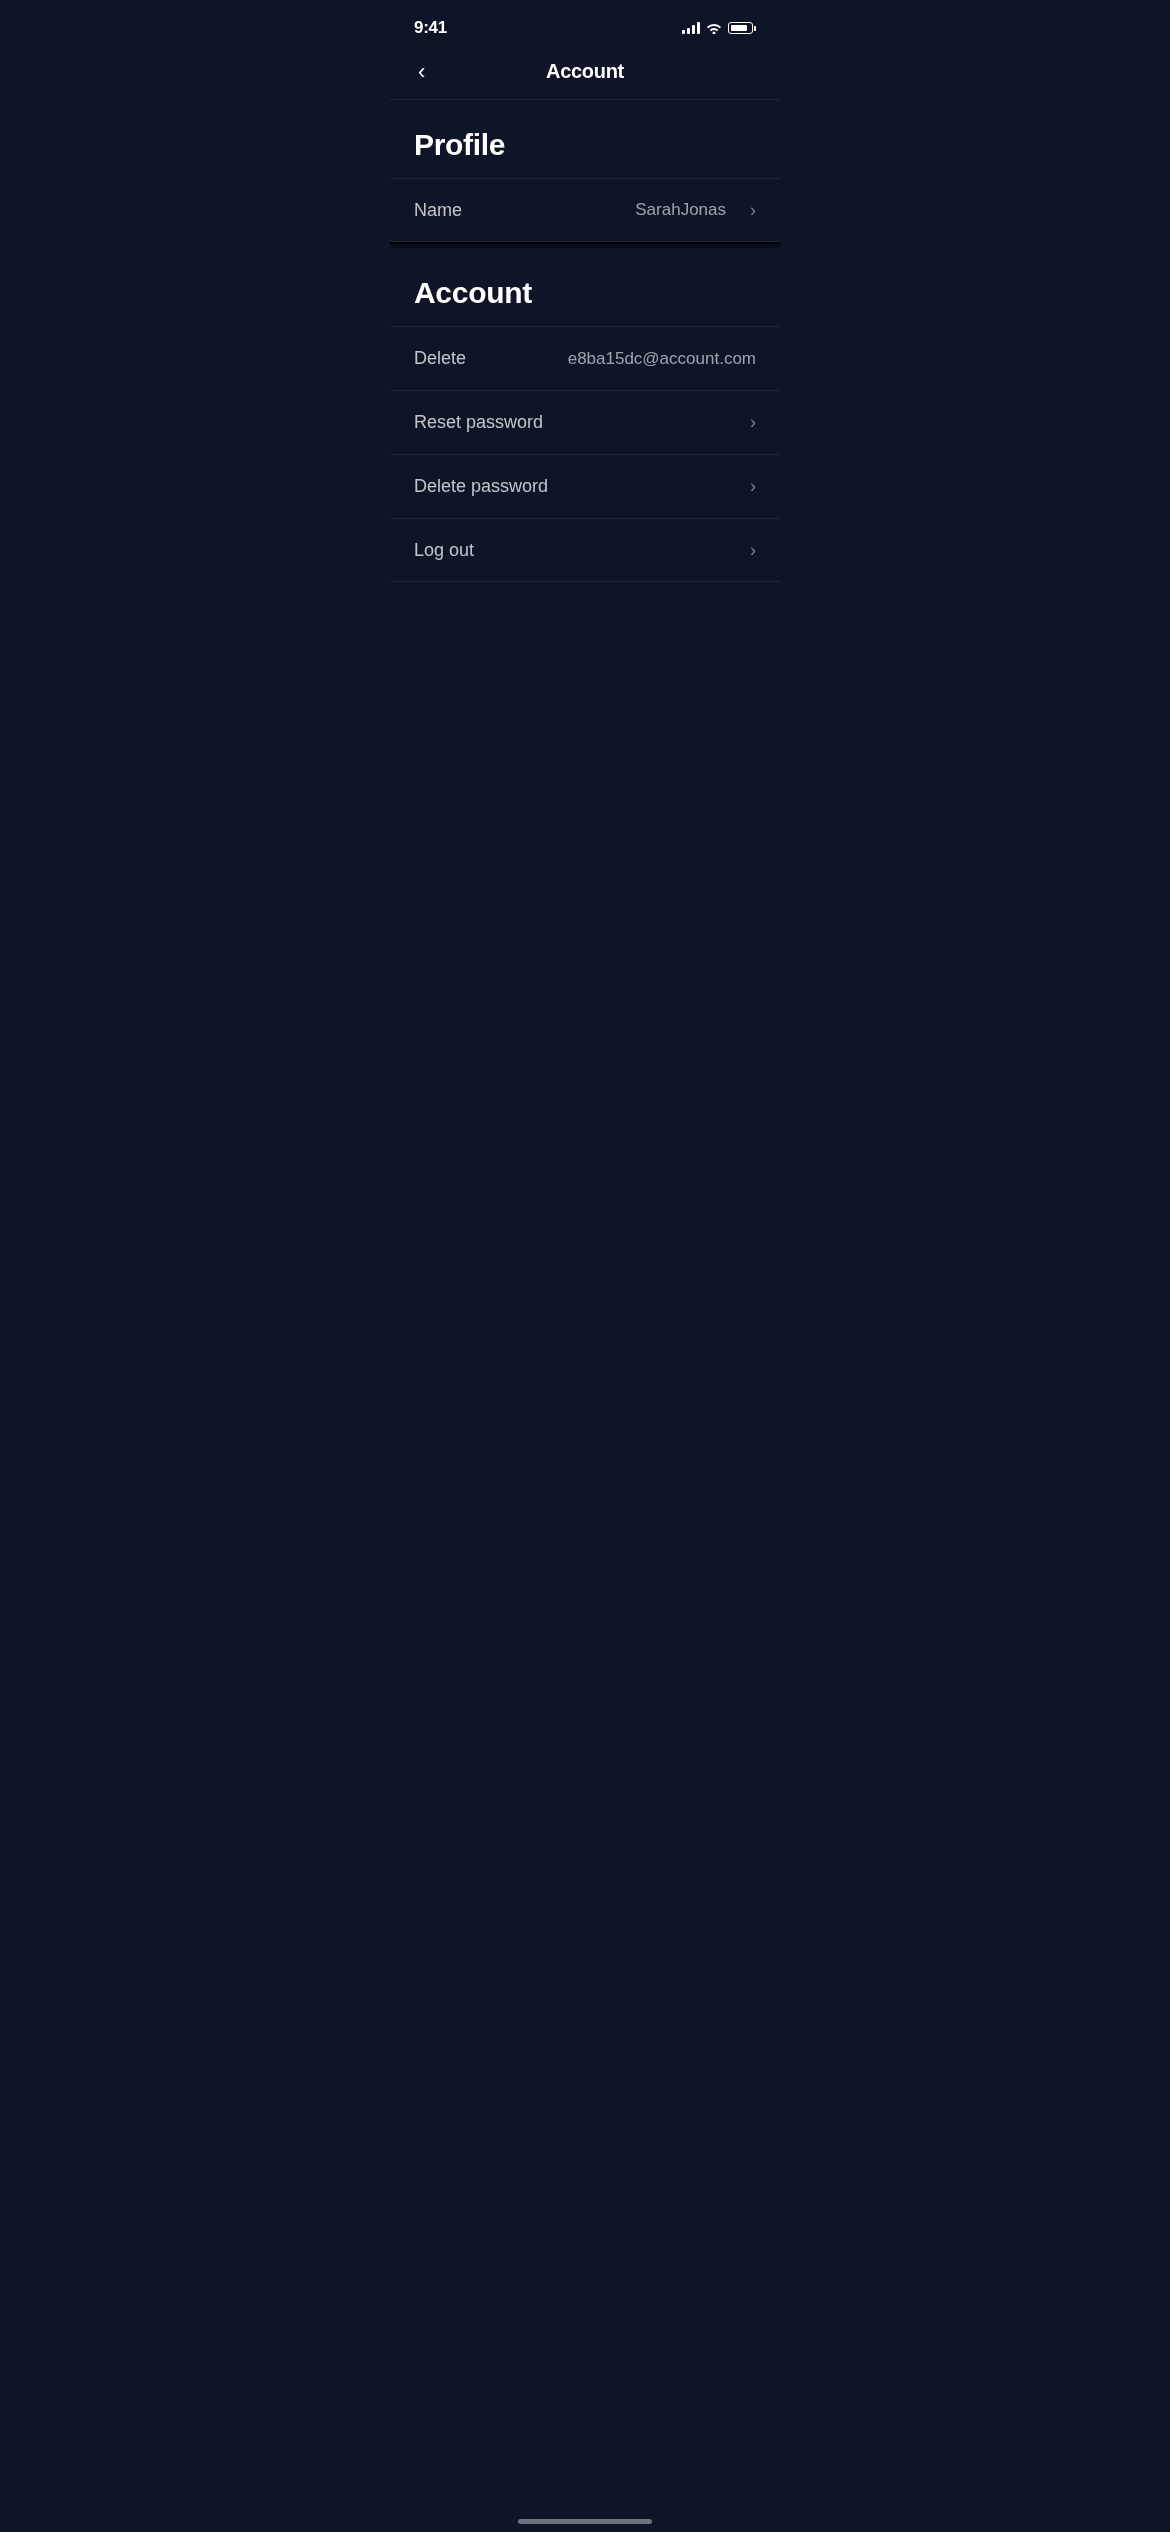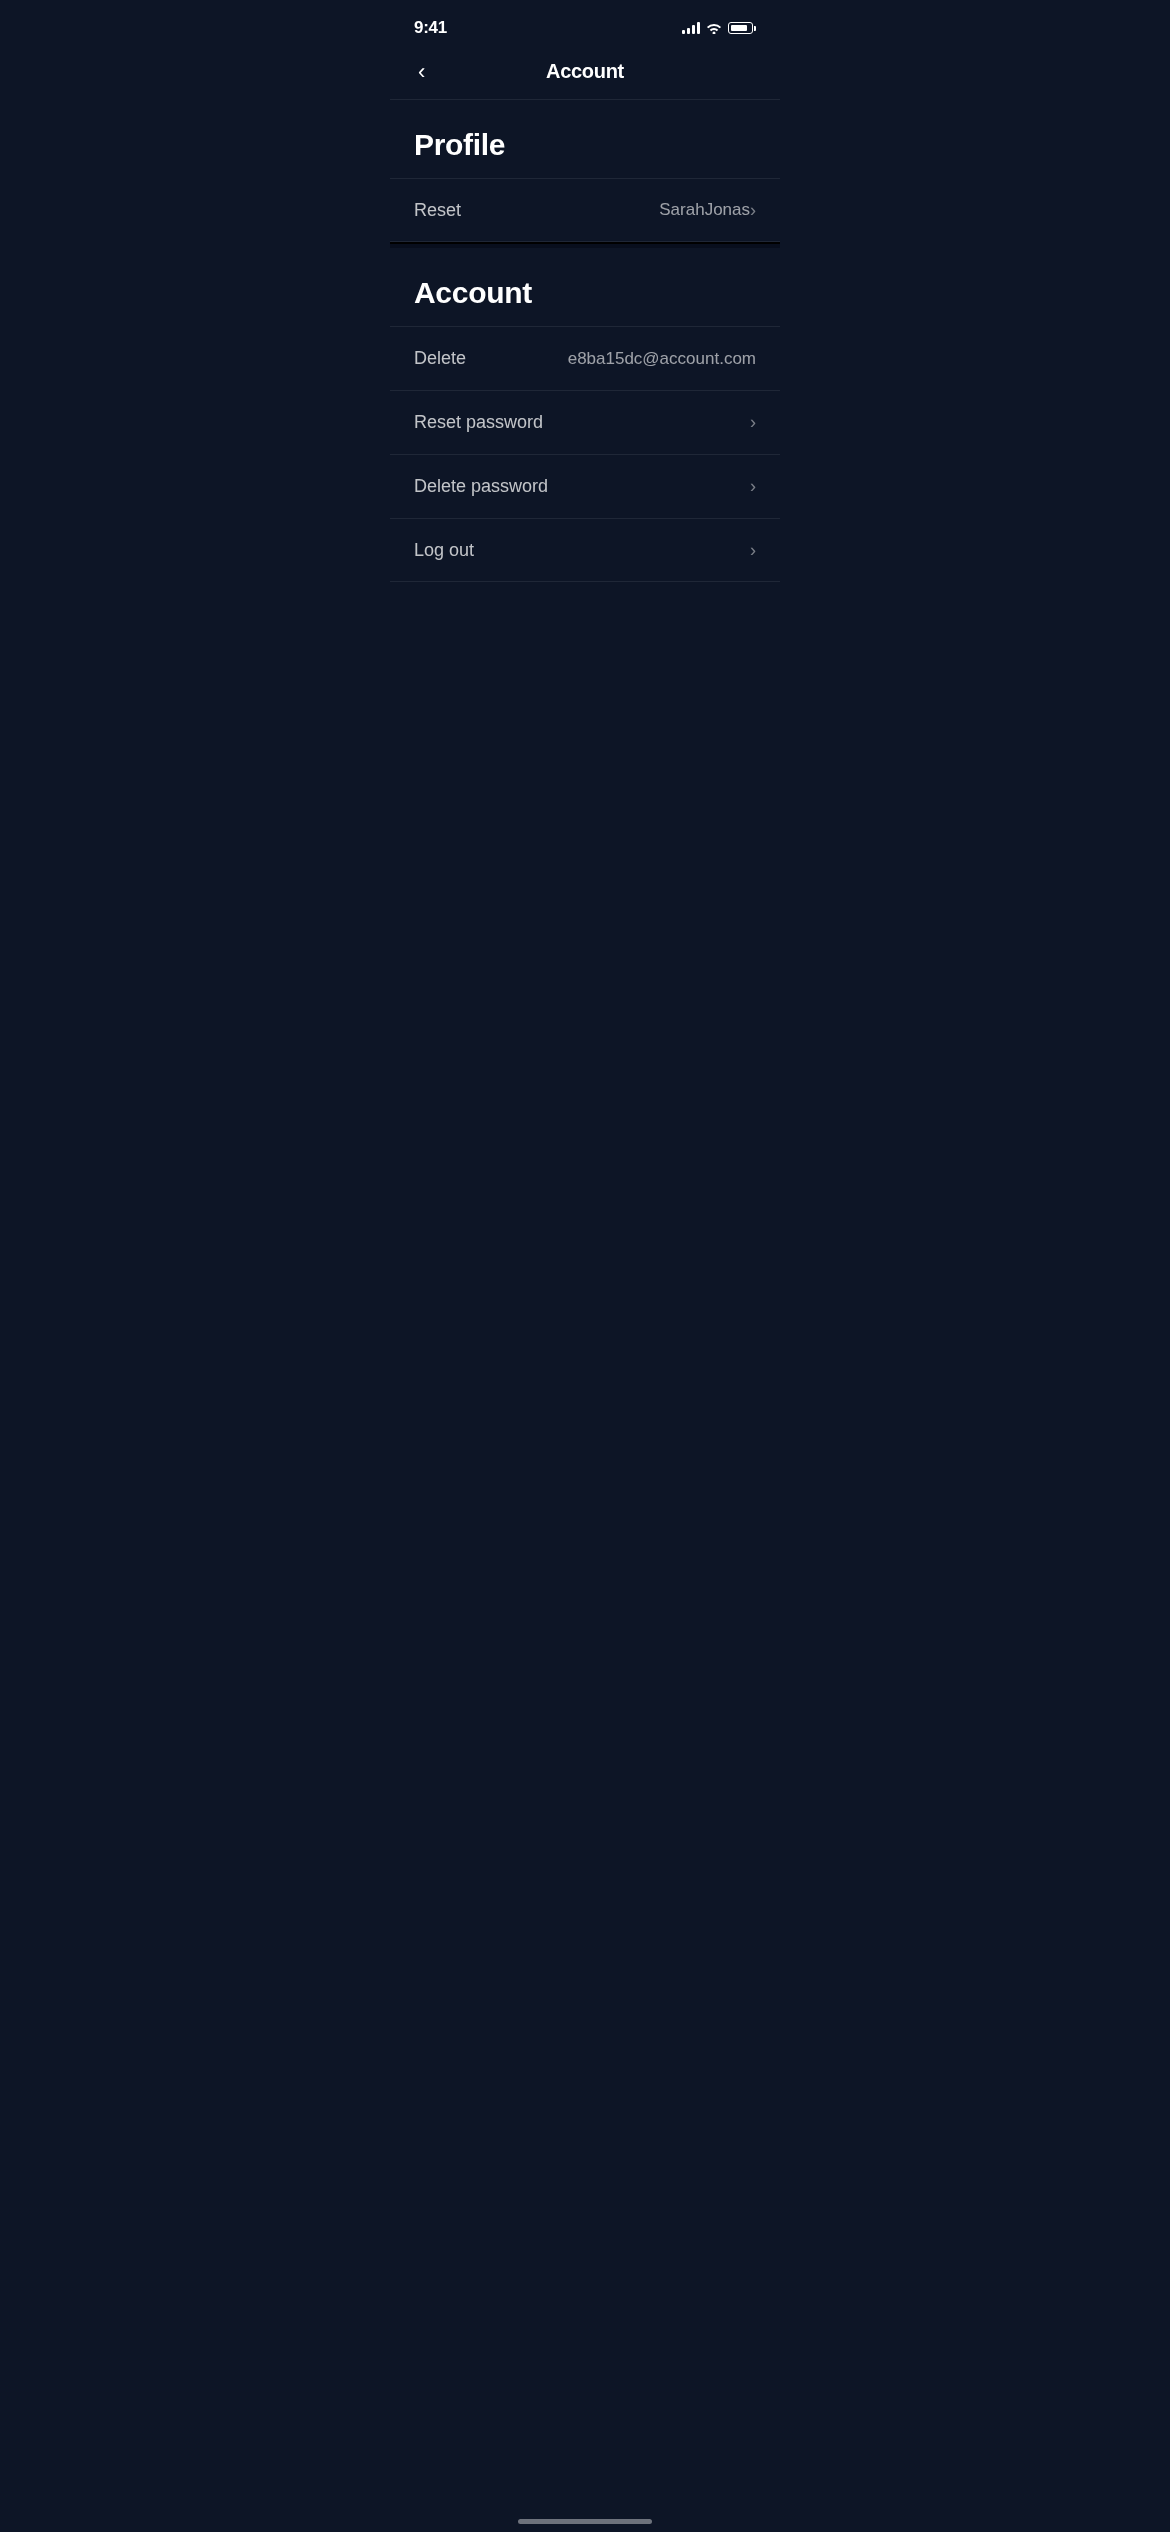--- a/index.html
+++ b/index.html
@@ -158,21 +158,21 @@
 
     .list-item-label {
       font-size: 18px;
       color: rgba(255,255,255,0.75);
       font-weight: 400;
     }
 
     .list-item-right {
       display: flex;
       align-items: center;
-      gap: 0;
+      gap: 24px;
     }
 
     .list-item-value {
       font-size: 17px;
       color: rgba(255,255,255,0.6);
     }
 
     .chevron {
       color: rgba(255,255,255,0.45);
       font-size: 18px;
@@ -225,21 +225,21 @@
 <div class="nav-bar">
   <div class="back-button">‹</div>
   <span class="nav-title">Account</span>
 </div>
 
 <div class="content">
 
   <div class="section">
     <div class="section-header">Profile</div>
     <div class="list-item">
-      <span class="list-item-label">Reset</span>
+      <span class="list-item-label">Name</span>
       <div class="list-item-right">
         <span class="list-item-value">SarahJonas</span>
         <span class="chevron">›</span>
       </div>
     </div>
   </div>
 
   <div class="thick-divider"></div>
 
   <div class="section">

